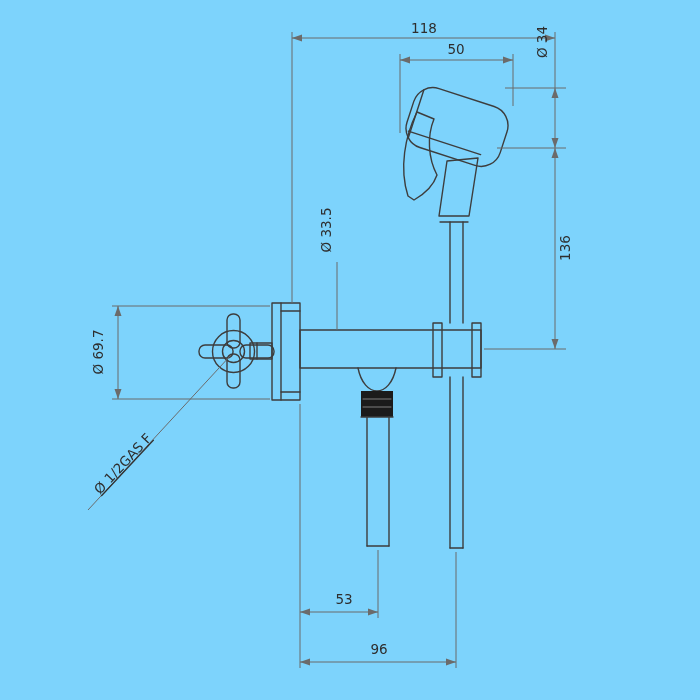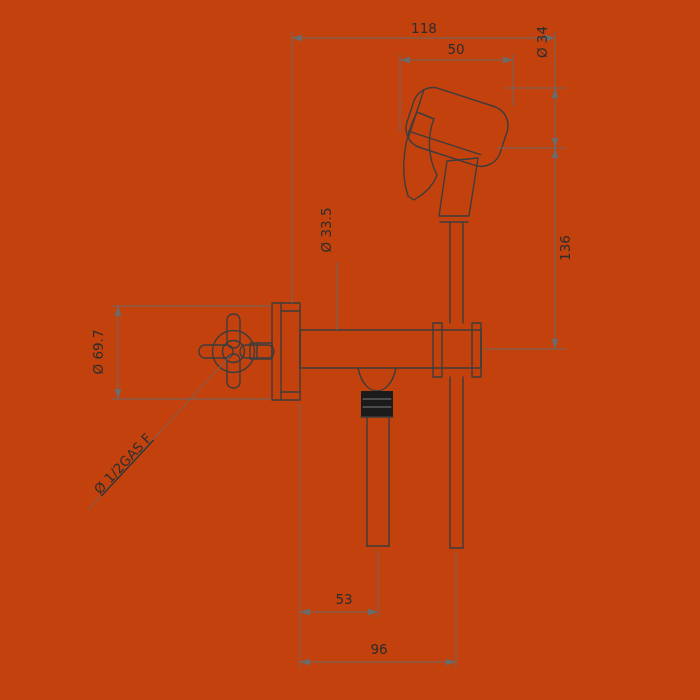--- a/index.html
+++ b/index.html
@@ -1,17 +1,17 @@
 <!DOCTYPE html>
 <html><head>
 <meta charset="utf-8">
 <style>
   html,body{margin:0;padding:0;background:#ffffff;}
   .stage{
-    width:700px;height:700px;background:#c2410c;position:relative;overflow:hidden;
+    width:700px;height:700px;background:#7dd3fc;position:relative;overflow:hidden;
     font-family:"DejaVu Sans", sans-serif;
   }
   svg{display:block;}
   .obj{stroke:#3d3d3d;stroke-width:1.4;fill:none;stroke-linejoin:round;stroke-linecap:round;}
   .dim{stroke:#6b6b6b;stroke-width:1;fill:none;}
   .dim-text{font:13.5px "DejaVu Sans", sans-serif;fill:#2e2e2e;stroke:none;}
   .thread{fill:#1b1b1b;stroke:none;}
   .thread-line{stroke:#8a8a8a;stroke-width:0.9;}
   .underlined{text-decoration:underline;}
 </style>

